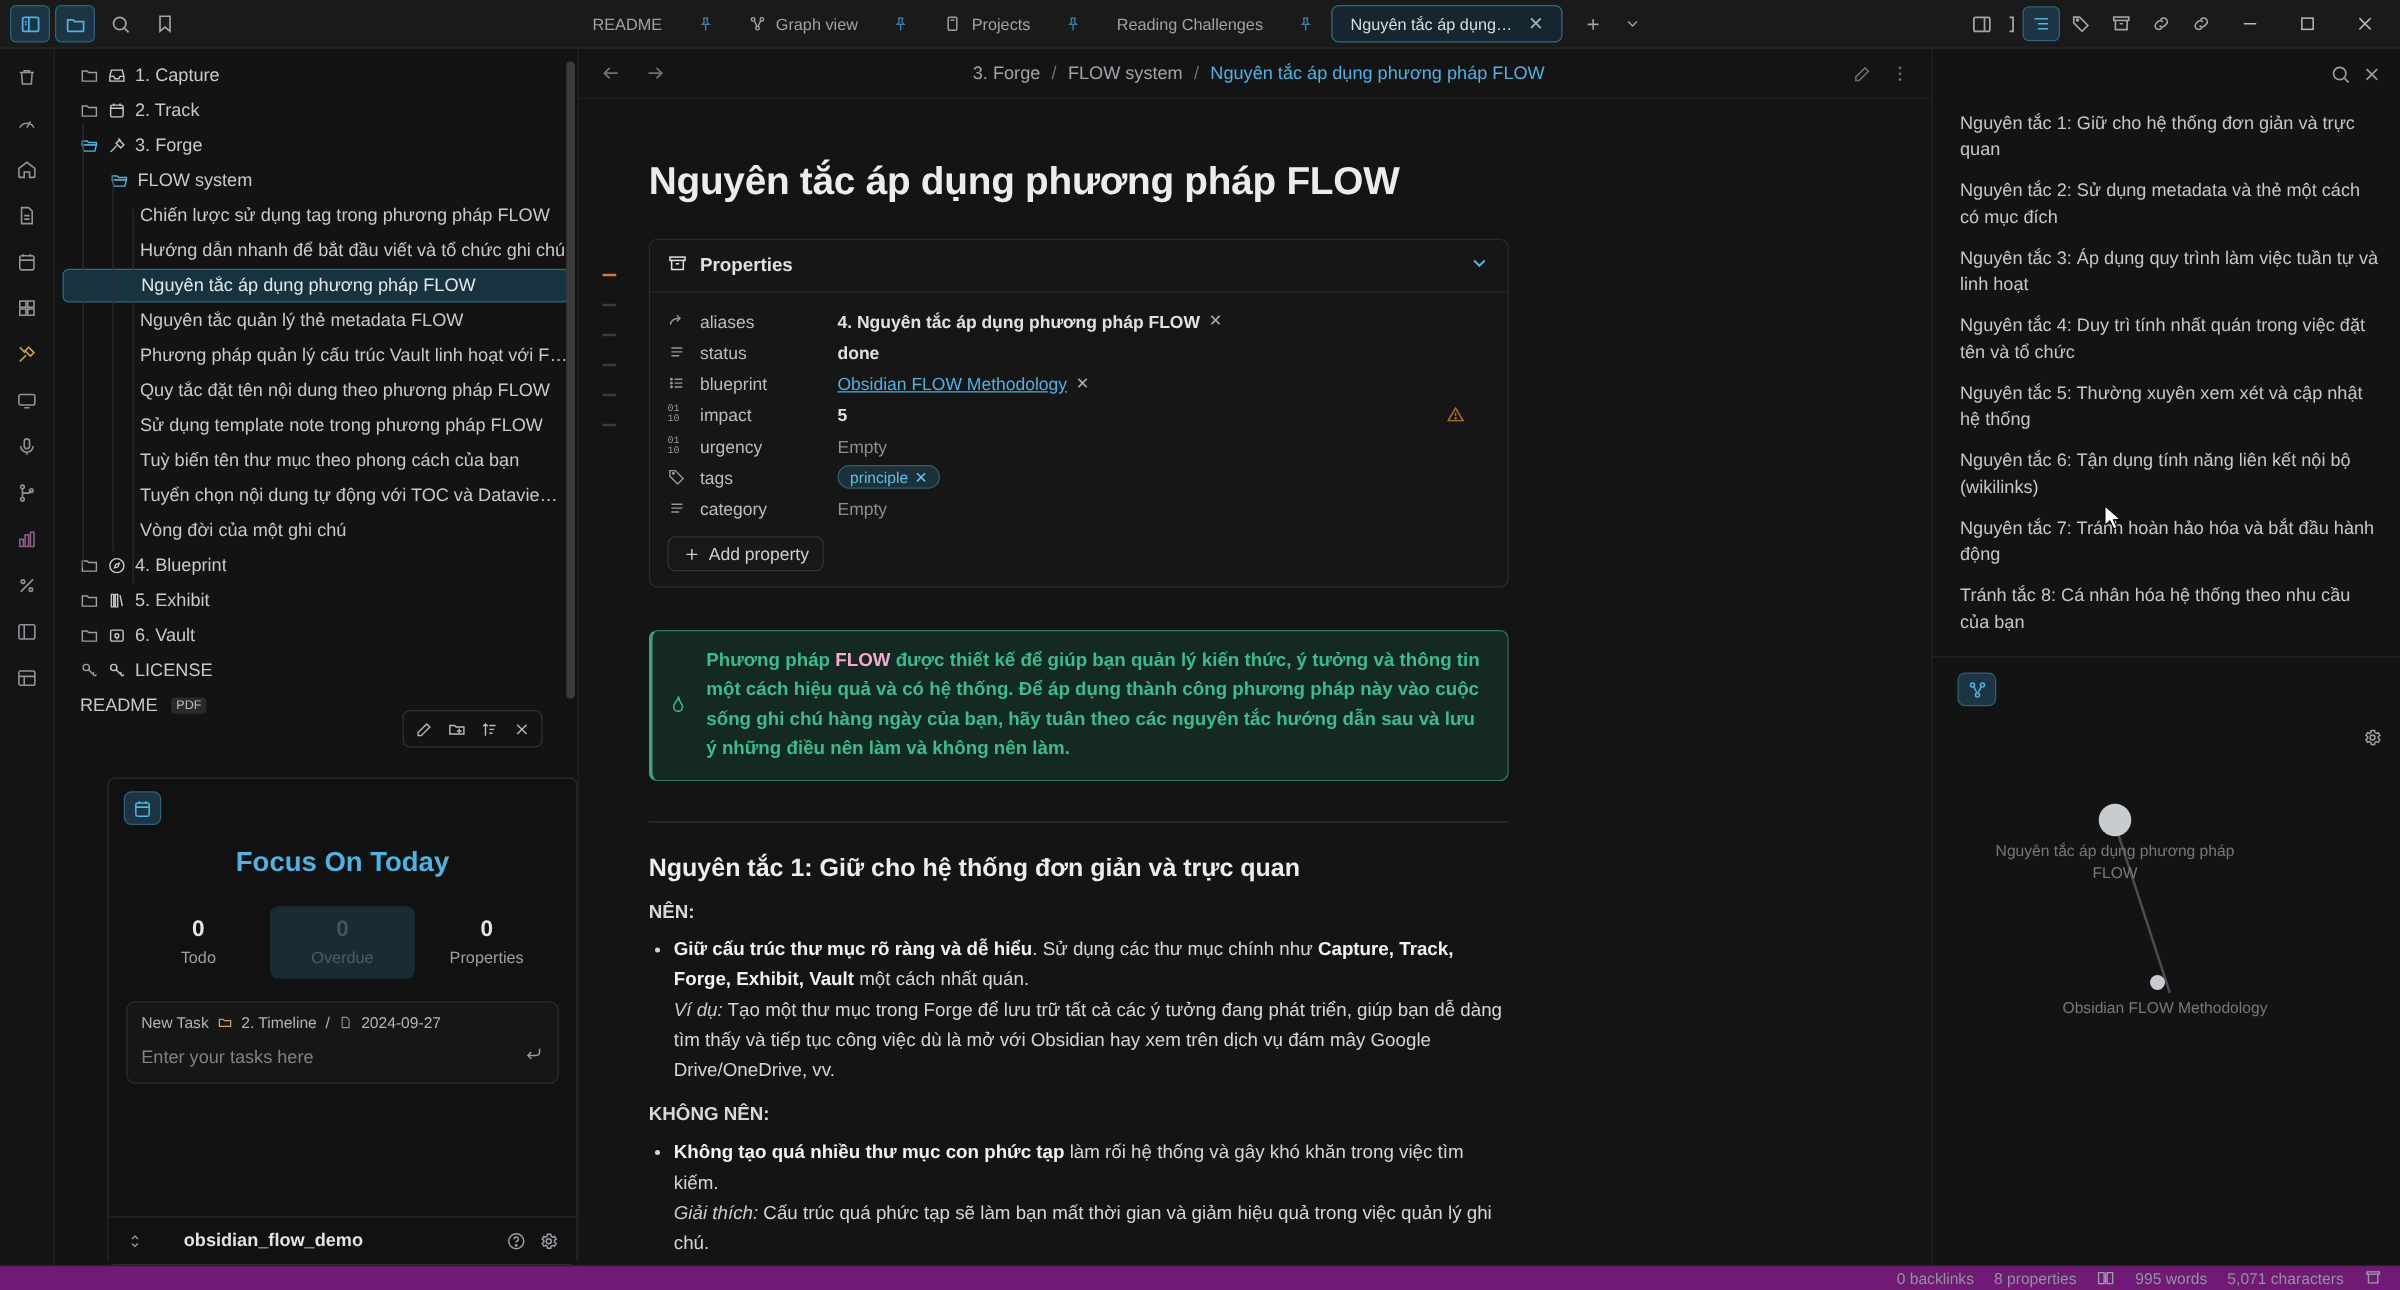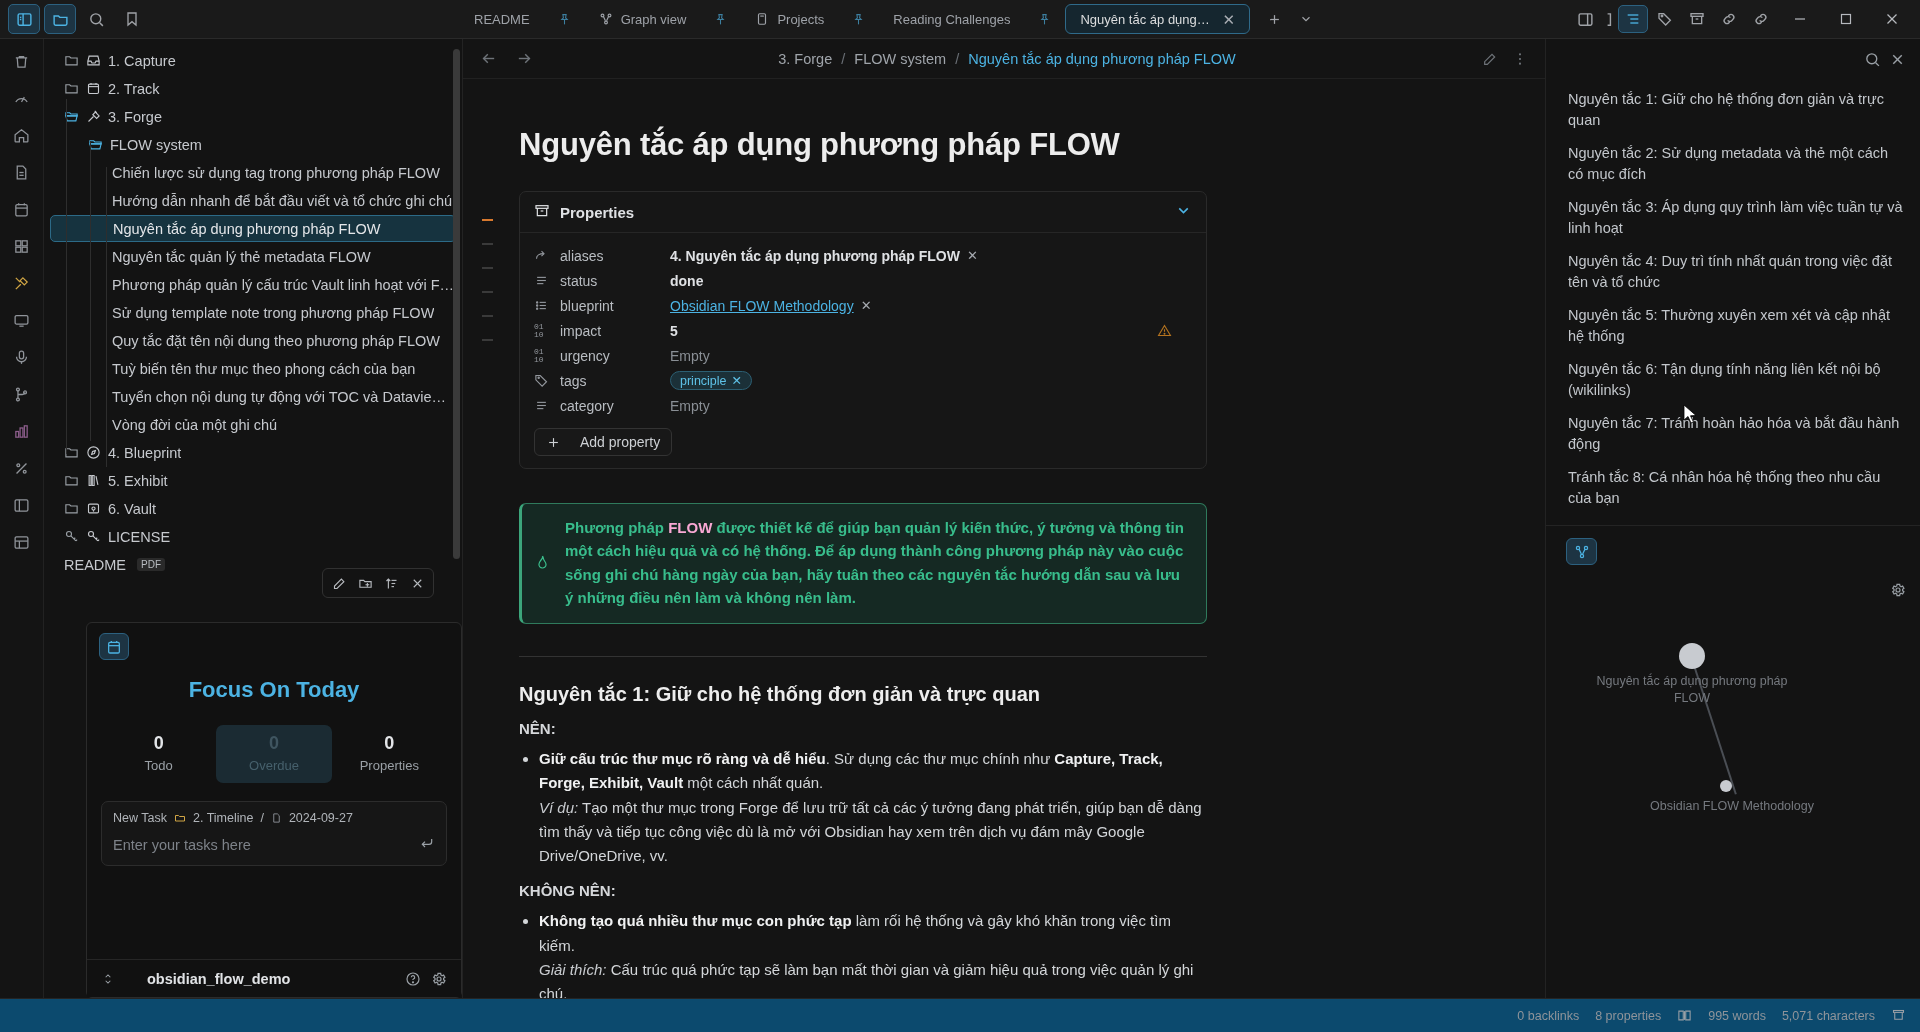--- a/index.html
+++ b/index.html
@@ -165,21 +165,21 @@
   .prow .pval { color: #dfe1e4; display:flex; align-items:center; gap: 7px; }
   .prow .pval.empty { color: #8a8f95; }
   .pval .x { color: #a6aab0; font-size: 13px; cursor: pointer; }
   .pval a { color: #4cb3e3; text-decoration: underline; }
   .tag-pill {
     background: #1b3038; border: 1px solid #2c5f73; color: #5fc2e8;
     border-radius: 10px; font-size: 12.5px; padding: 1px 9px; display:flex; gap:5px; align-items:center;
   }
   .warn { position: absolute; right: 20px; color: #b4731f; display:inline-flex; }
   .addprop {
-    margin-top: 10px; display: inline-flex; align-items: center; gap: 19px;
+    margin-top: 10px; display: inline-flex; align-items: center; gap: 6px;
     border: 1px solid #333; border-radius: 6px; background: #181818;
     padding: 5px 11px; font-size: 14px; color: #cdd0d4; cursor: pointer;
   }
 
   .callout {
     margin-top: 34px; background: #152923; border: 1px solid #2f7a5c;
     border-left: 3px solid #3ca57b; border-radius: 7px;
     display: flex; gap: 14px; padding: 12px 14px 14px 12px;
   }
   .callout-ico { color: #3bbf8d; flex: 0 0 auto; display:flex; align-items:center; }
@@ -208,21 +208,21 @@
     background: #1d3443; border: 1px solid #2c6180; border-radius: 6px; color: #4cb3e3; cursor: pointer;
   }
   .graph-gear { position: absolute; right: 14px; top: 56px; color: #9aa0a6; cursor: pointer; }
   .node { position: absolute; border-radius: 50%; background: #c8cbd0; }
   .node-lbl { position: absolute; font-size: 12.5px; color: #75797f; text-align: center; line-height: 1.35; }
   .edge { position: absolute; background: #4a4e54; transform-origin: top left; }
   .cursor-arrow { position: absolute; left: 1683px; top: 404px; color: #fff; pointer-events: none; }
 
   
   .statusbar {
-    height: 34px; background: #0c4a6e; border-top: 1px solid #242424;
+    height: 20px; background: #701a75; border-top: 1px solid #242424;
     display: flex; align-items: center; justify-content: flex-end; gap: 16px;
     padding-right: 14px; font-size: 12.5px; color: #8f949a;
   }
   .statusbar .si { display:inline-flex; color:#9aa0a6; }
 </style>
 </head>
 <body>
 
 <div class="app">
 
@@ -557,24 +557,24 @@
           <div class="tree-row indent-2 selected">
             <span class="tree-label">Nguyên tắc áp dụng phương pháp FLOW</span>
           </div>
           <div class="tree-row indent-2">
             <span class="tree-label">Nguyên tắc quản lý thẻ metadata FLOW</span>
           </div>
           <div class="tree-row indent-2">
             <span class="tree-label">Phương pháp quản lý cấu trúc Vault linh hoạt với FLOW</span>
           </div>
           <div class="tree-row indent-2">
+            <span class="tree-label">Quy tắc đặt tên nội dung theo phương pháp FLOW</span>
+          </div>
+          <div class="tree-row indent-2">
             <span class="tree-label">Sử dụng template note trong phương pháp FLOW</span>
-          </div>
-          <div class="tree-row indent-2">
-            <span class="tree-label">Quy tắc đặt tên nội dung theo phương pháp FLOW</span>
           </div>
           <div class="tree-row indent-2">
             <span class="tree-label">Tuỳ biến tên thư mục theo phong cách của bạn</span>
           </div>
           <div class="tree-row indent-2">
             <span class="tree-label">Tuyển chọn nội dung tự động với TOC và Dataview trong hệ ...</span>
           </div>
           <div class="tree-row indent-2">
             <span class="tree-label">Vòng đời của một ghi chú</span>
           </div>

